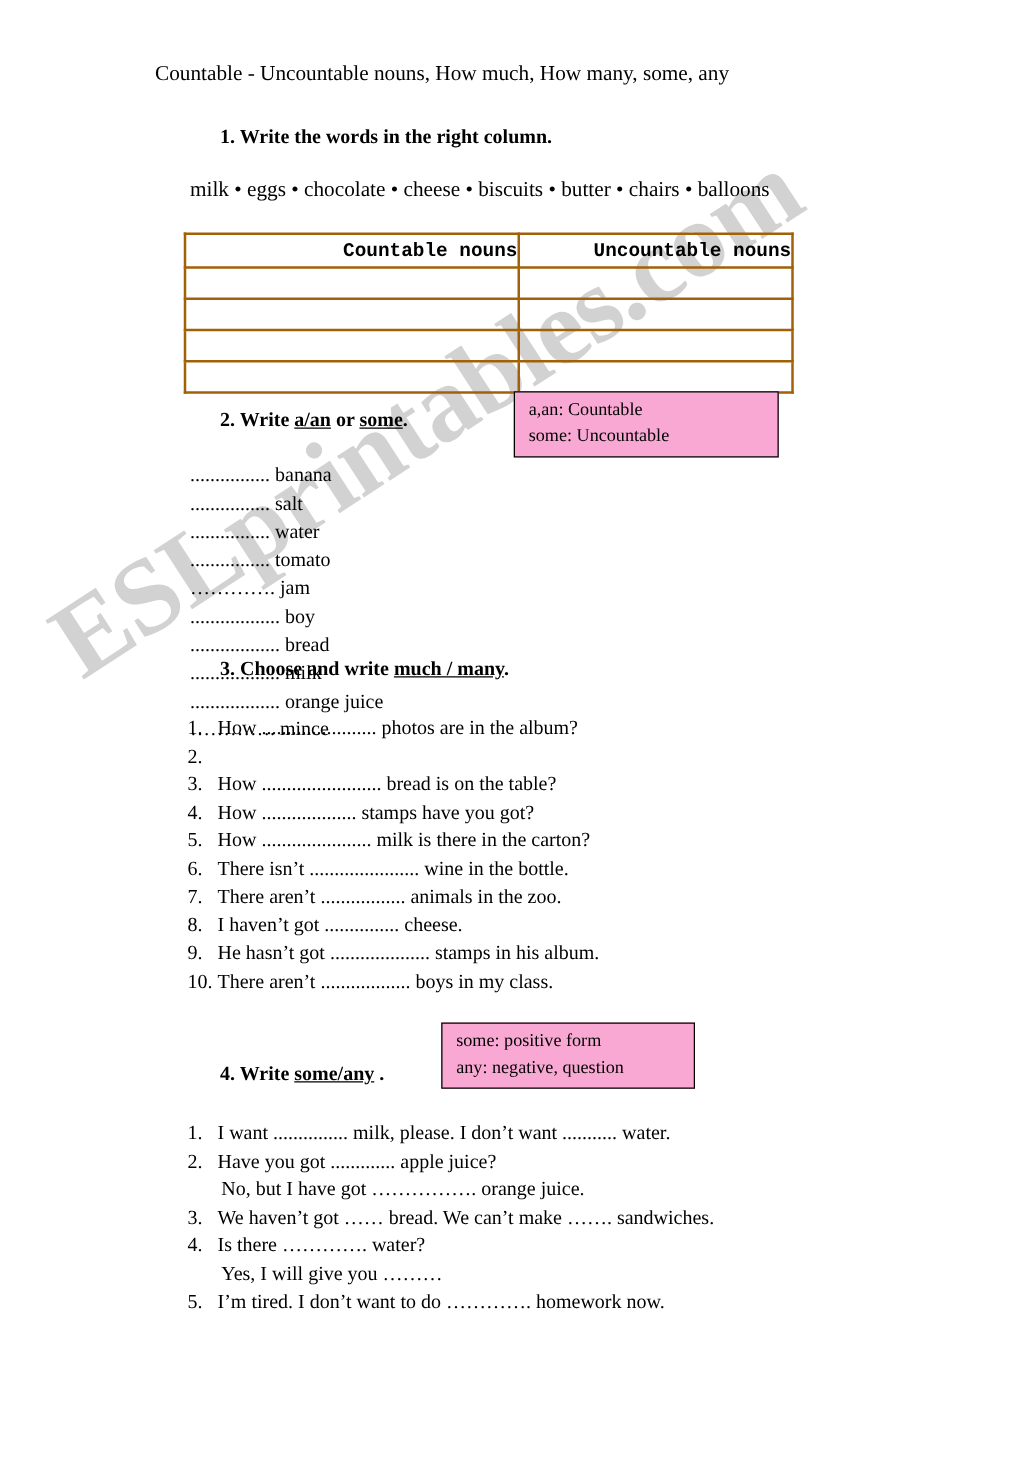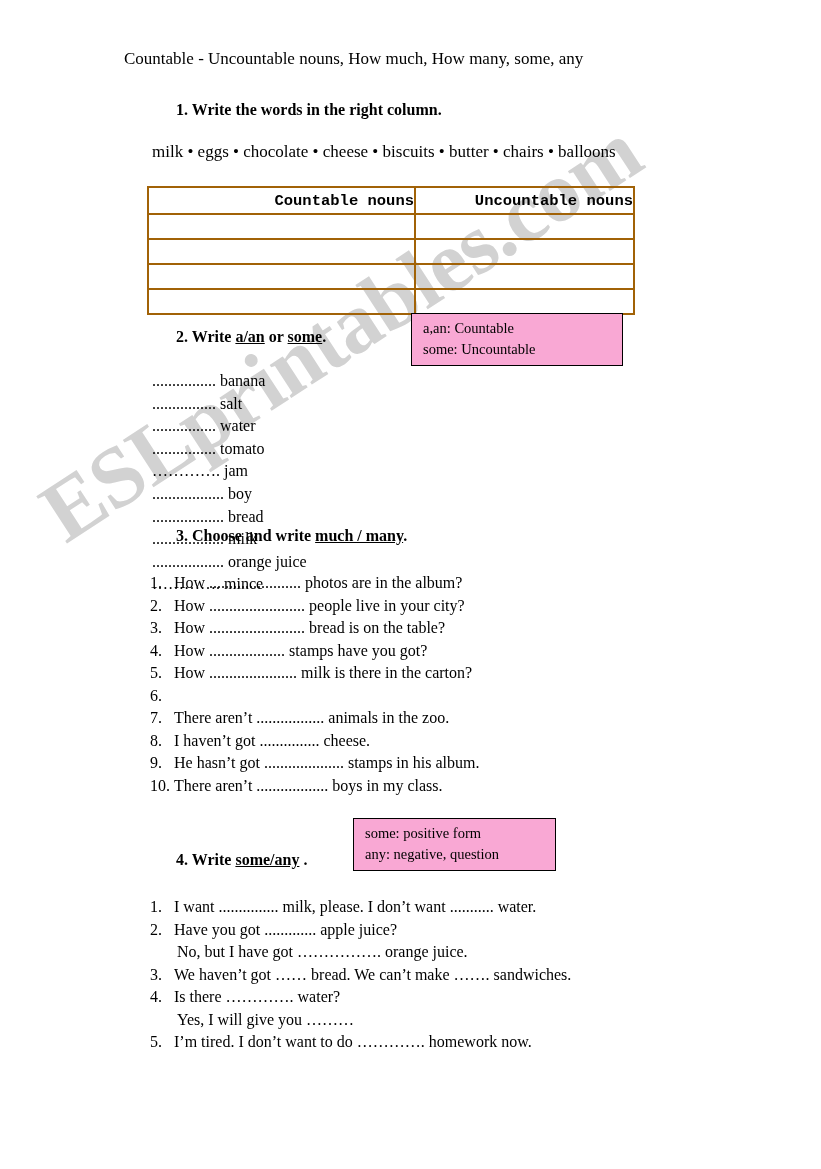--- a/index.html
+++ b/index.html
@@ -238,36 +238,36 @@
     </div>
 
 
     <div class="abs numlist" id="s3-list">
       <div class="li">
         <span class="num">1.</span>
         <span class="txt">How ....................... photos are in the album?</span>
       </div>
       <div class="li">
         <span class="num">2.</span>
-        <span class="txt">How ........................ people live in your city?</span>
       </div>
       <div class="li">
         <span class="num">3.</span>
         <span class="txt">How ........................ bread is on the table?</span>
       </div>
       <div class="li">
         <span class="num">4.</span>
         <span class="txt">How ................... stamps have you got?</span>
       </div>
       <div class="li">
         <span class="num">5.</span>
         <span class="txt">How ...................... milk is there in the carton?</span>
       </div>
       <div class="li">
         <span class="num">6.</span>
+        <span class="txt">There isn’t ...................... wine in the bottle.</span>
       </div>
       <div class="li">
         <span class="num">7.</span>
         <span class="txt">There aren’t ................. animals in the zoo.</span>
       </div>
       <div class="li">
         <span class="num">8.</span>
         <span class="txt">I haven’t got ............... cheese.</span>
       </div>
       <div class="li">

